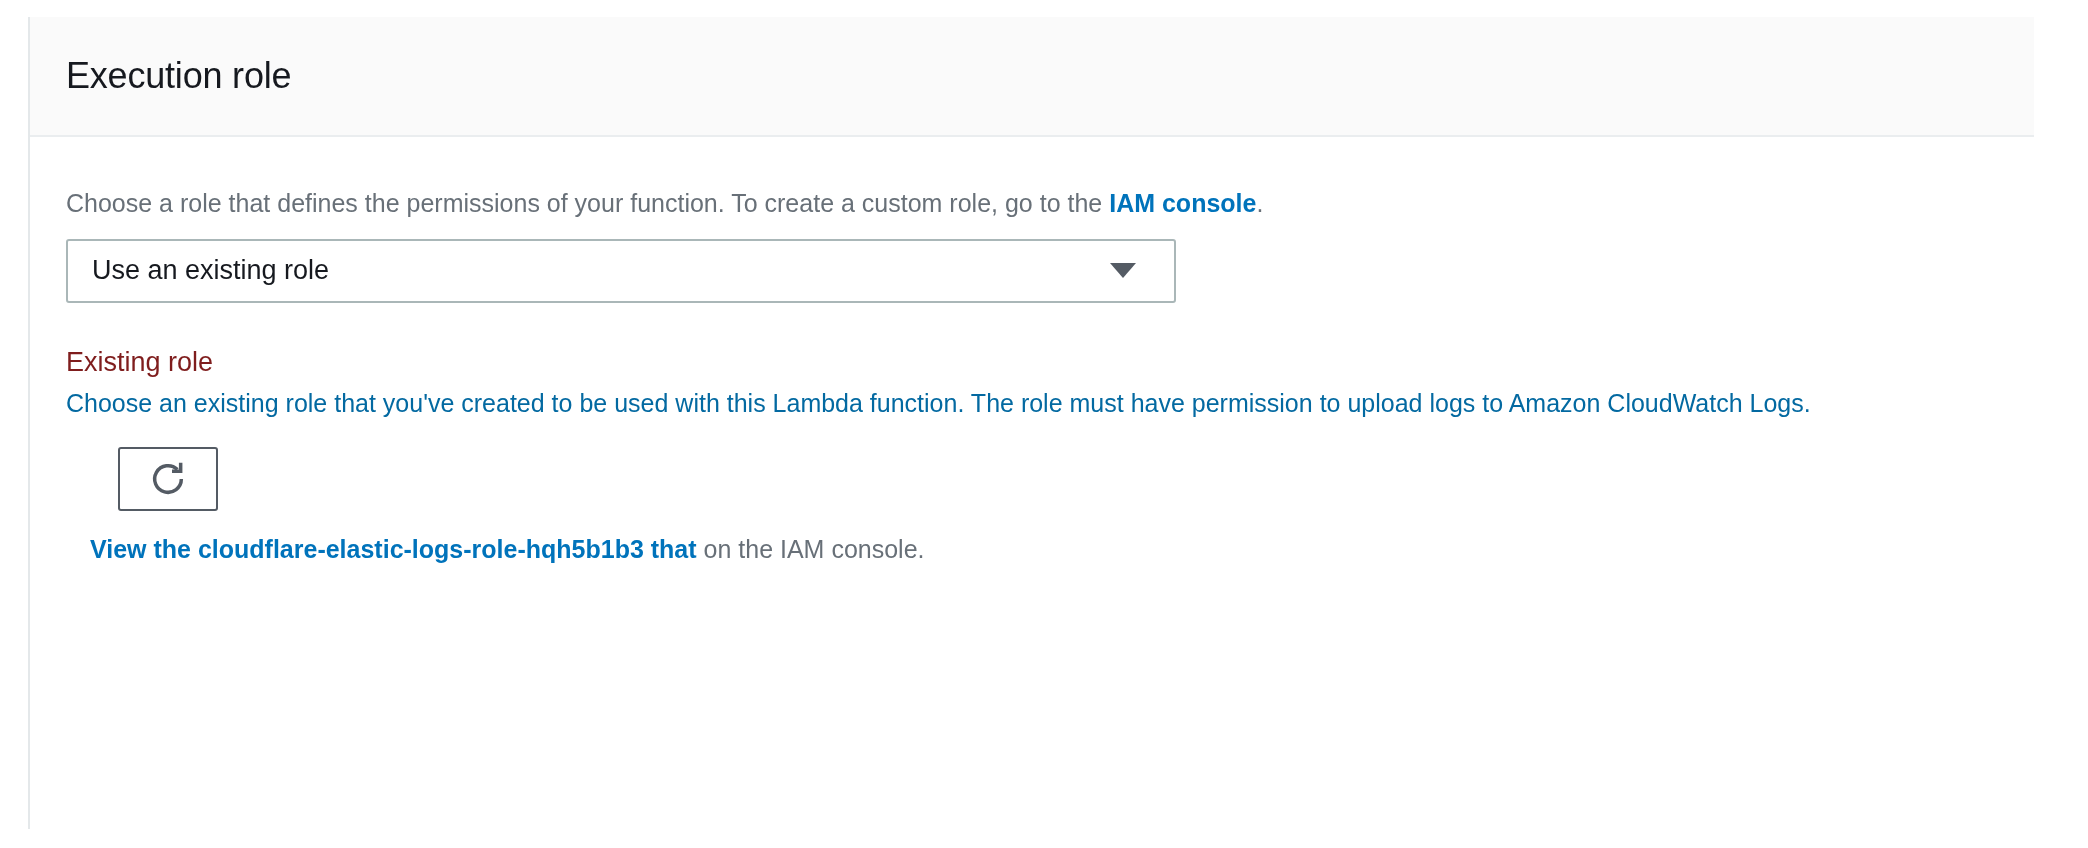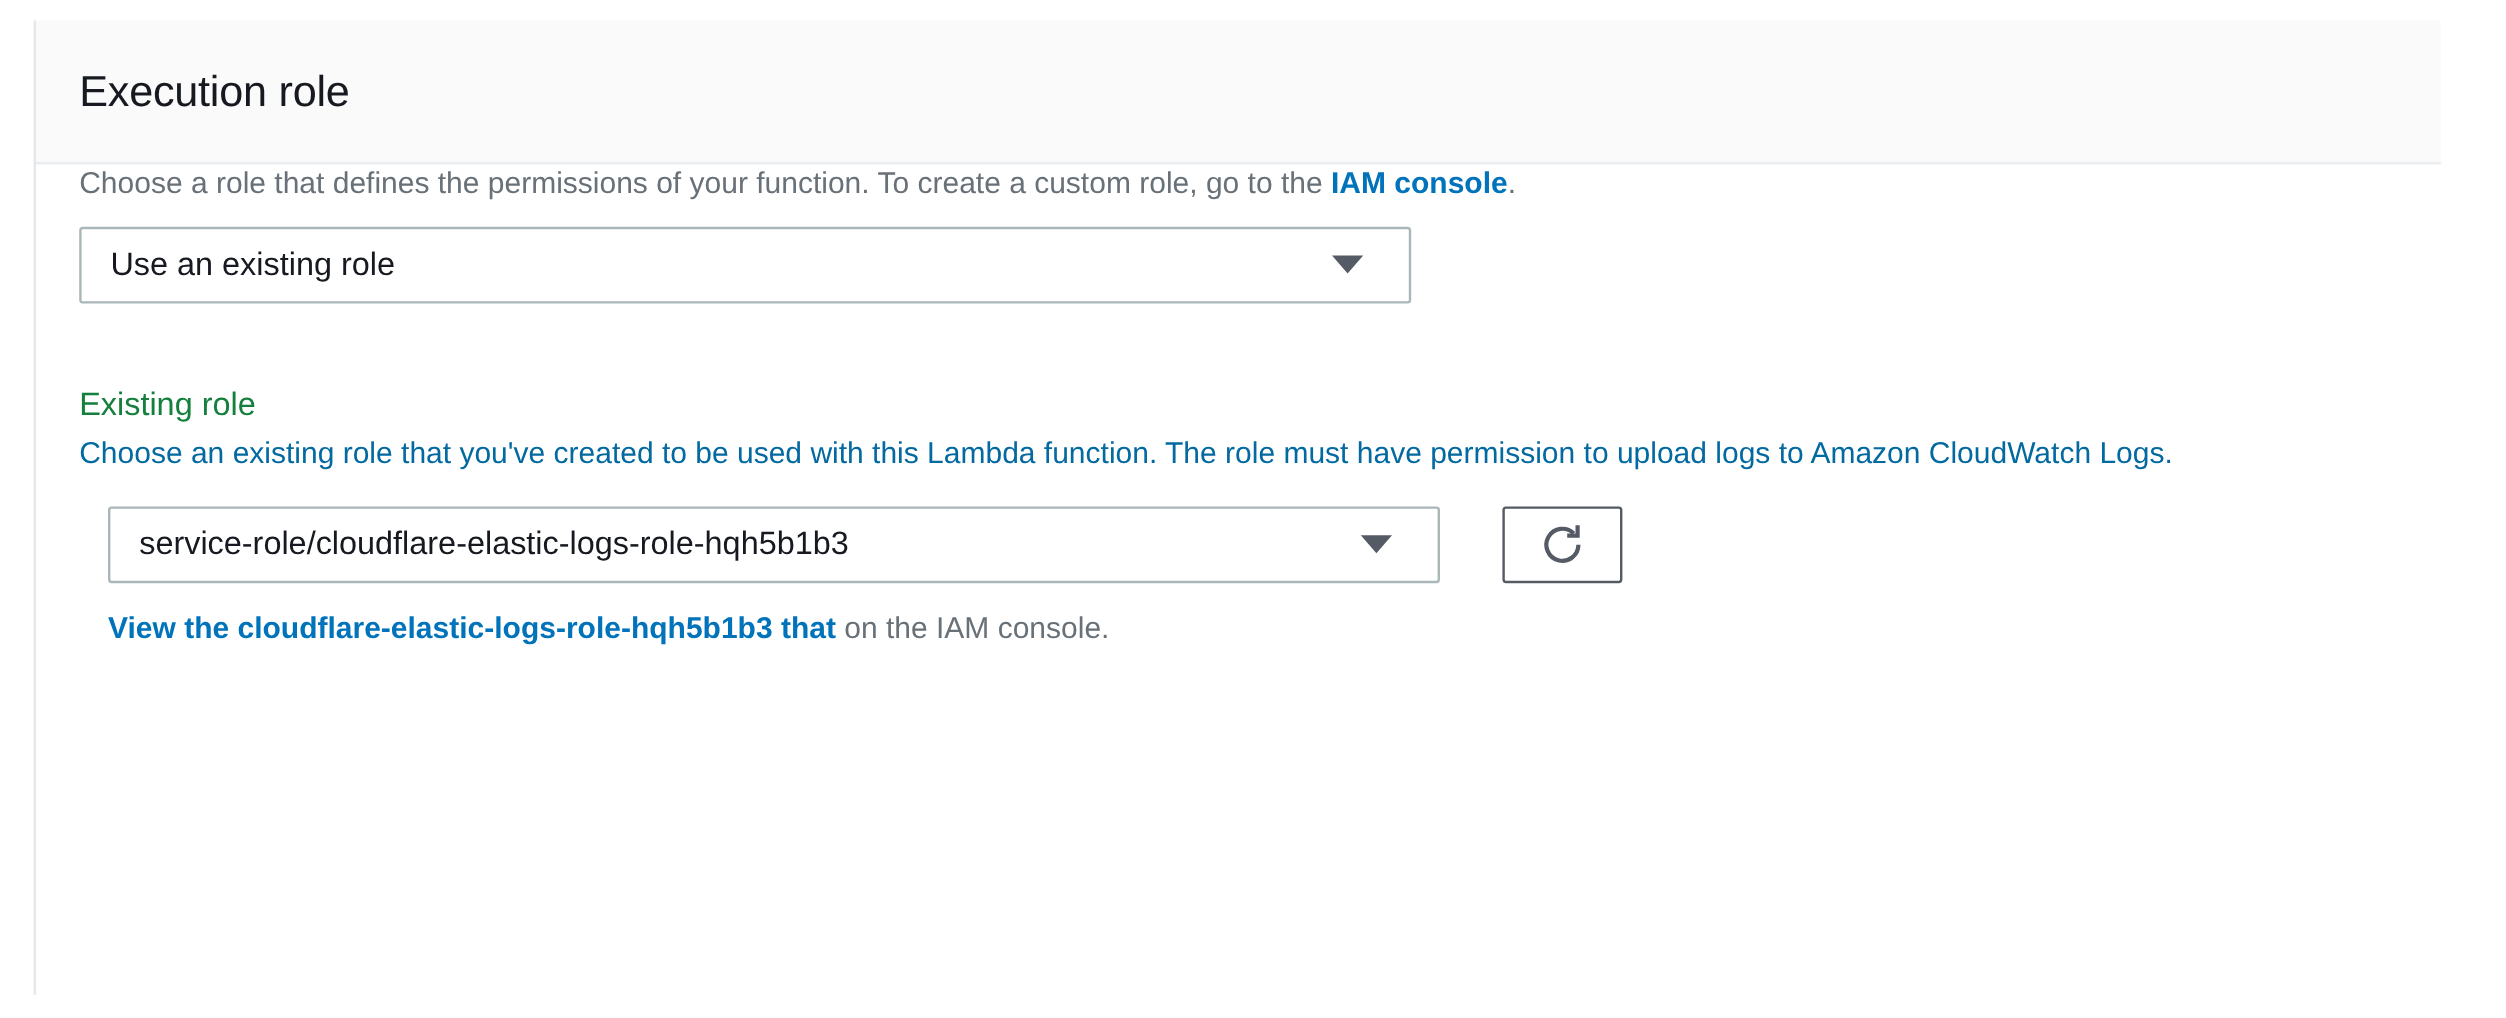--- a/index.html
+++ b/index.html
@@ -67,20 +67,21 @@
 
   .panel-body {
     padding: 0 36px;
     box-sizing: border-box;
   }
 
   .form-desc {
     font-size: 25px;
     color: #687078;
     line-height: 1.35;
+    margin-top: 50px;
     white-space: nowrap;
   }
 
   .link {
     color: #0073bb;
     font-weight: 700;
     text-decoration: none;
     cursor: pointer;
   }
 
@@ -121,22 +122,22 @@
     height: 0;
     border-left: 13px solid transparent;
     border-right: 13px solid transparent;
     border-top: 15px solid #545b64;
     margin-right: 38px;
     flex: none;
   }
 
   .field-label {
     font-size: 27px;
-    color: #15803d;
-    margin-top: 68px;
+    color: #7f1d1d;
+    margin-top: 43px;
     line-height: 1.2;
   }
 
   .field-desc {
     font-size: 25px;
     color: #0369a1;
     line-height: 1.38;
     margin-top: 8px;
     max-width: 1960px;
   }
@@ -193,24 +194,20 @@
       <div class="select select-role-type">
         <span class="select-value">Use an existing role</span>
         <span class="caret"></span>
       </div>
 
       <div class="field-label">Existing role</div>
 
       <div class="field-desc">Choose an existing role that you've created to be used with this Lambda function. The role must have permission to upload logs to Amazon CloudWatch Logs.</div>
 
       <div class="control-row">
-        <div class="select select-existing-role">
-          <span class="select-value">service-role/cloudflare-elastic-logs-role-hqh5b1b3</span>
-          <span class="caret"></span>
-        </div>
 
         <div class="refresh-button">
           <svg width="40" height="40" viewBox="0 0 24 24">
             <path d="M20 12a8 8 0 1 1-2.34-5.66" fill="none" stroke="#545b64" stroke-width="2.1" stroke-linecap="butt"></path>
             <path d="M19.6 2.2 L19.6 7.4 L14.4 7.4" fill="none" stroke="#545b64" stroke-width="2.1" stroke-linecap="butt" stroke-linejoin="miter"></path>
           </svg>
         </div>
       </div>
 
       <div class="footer-link-row">

